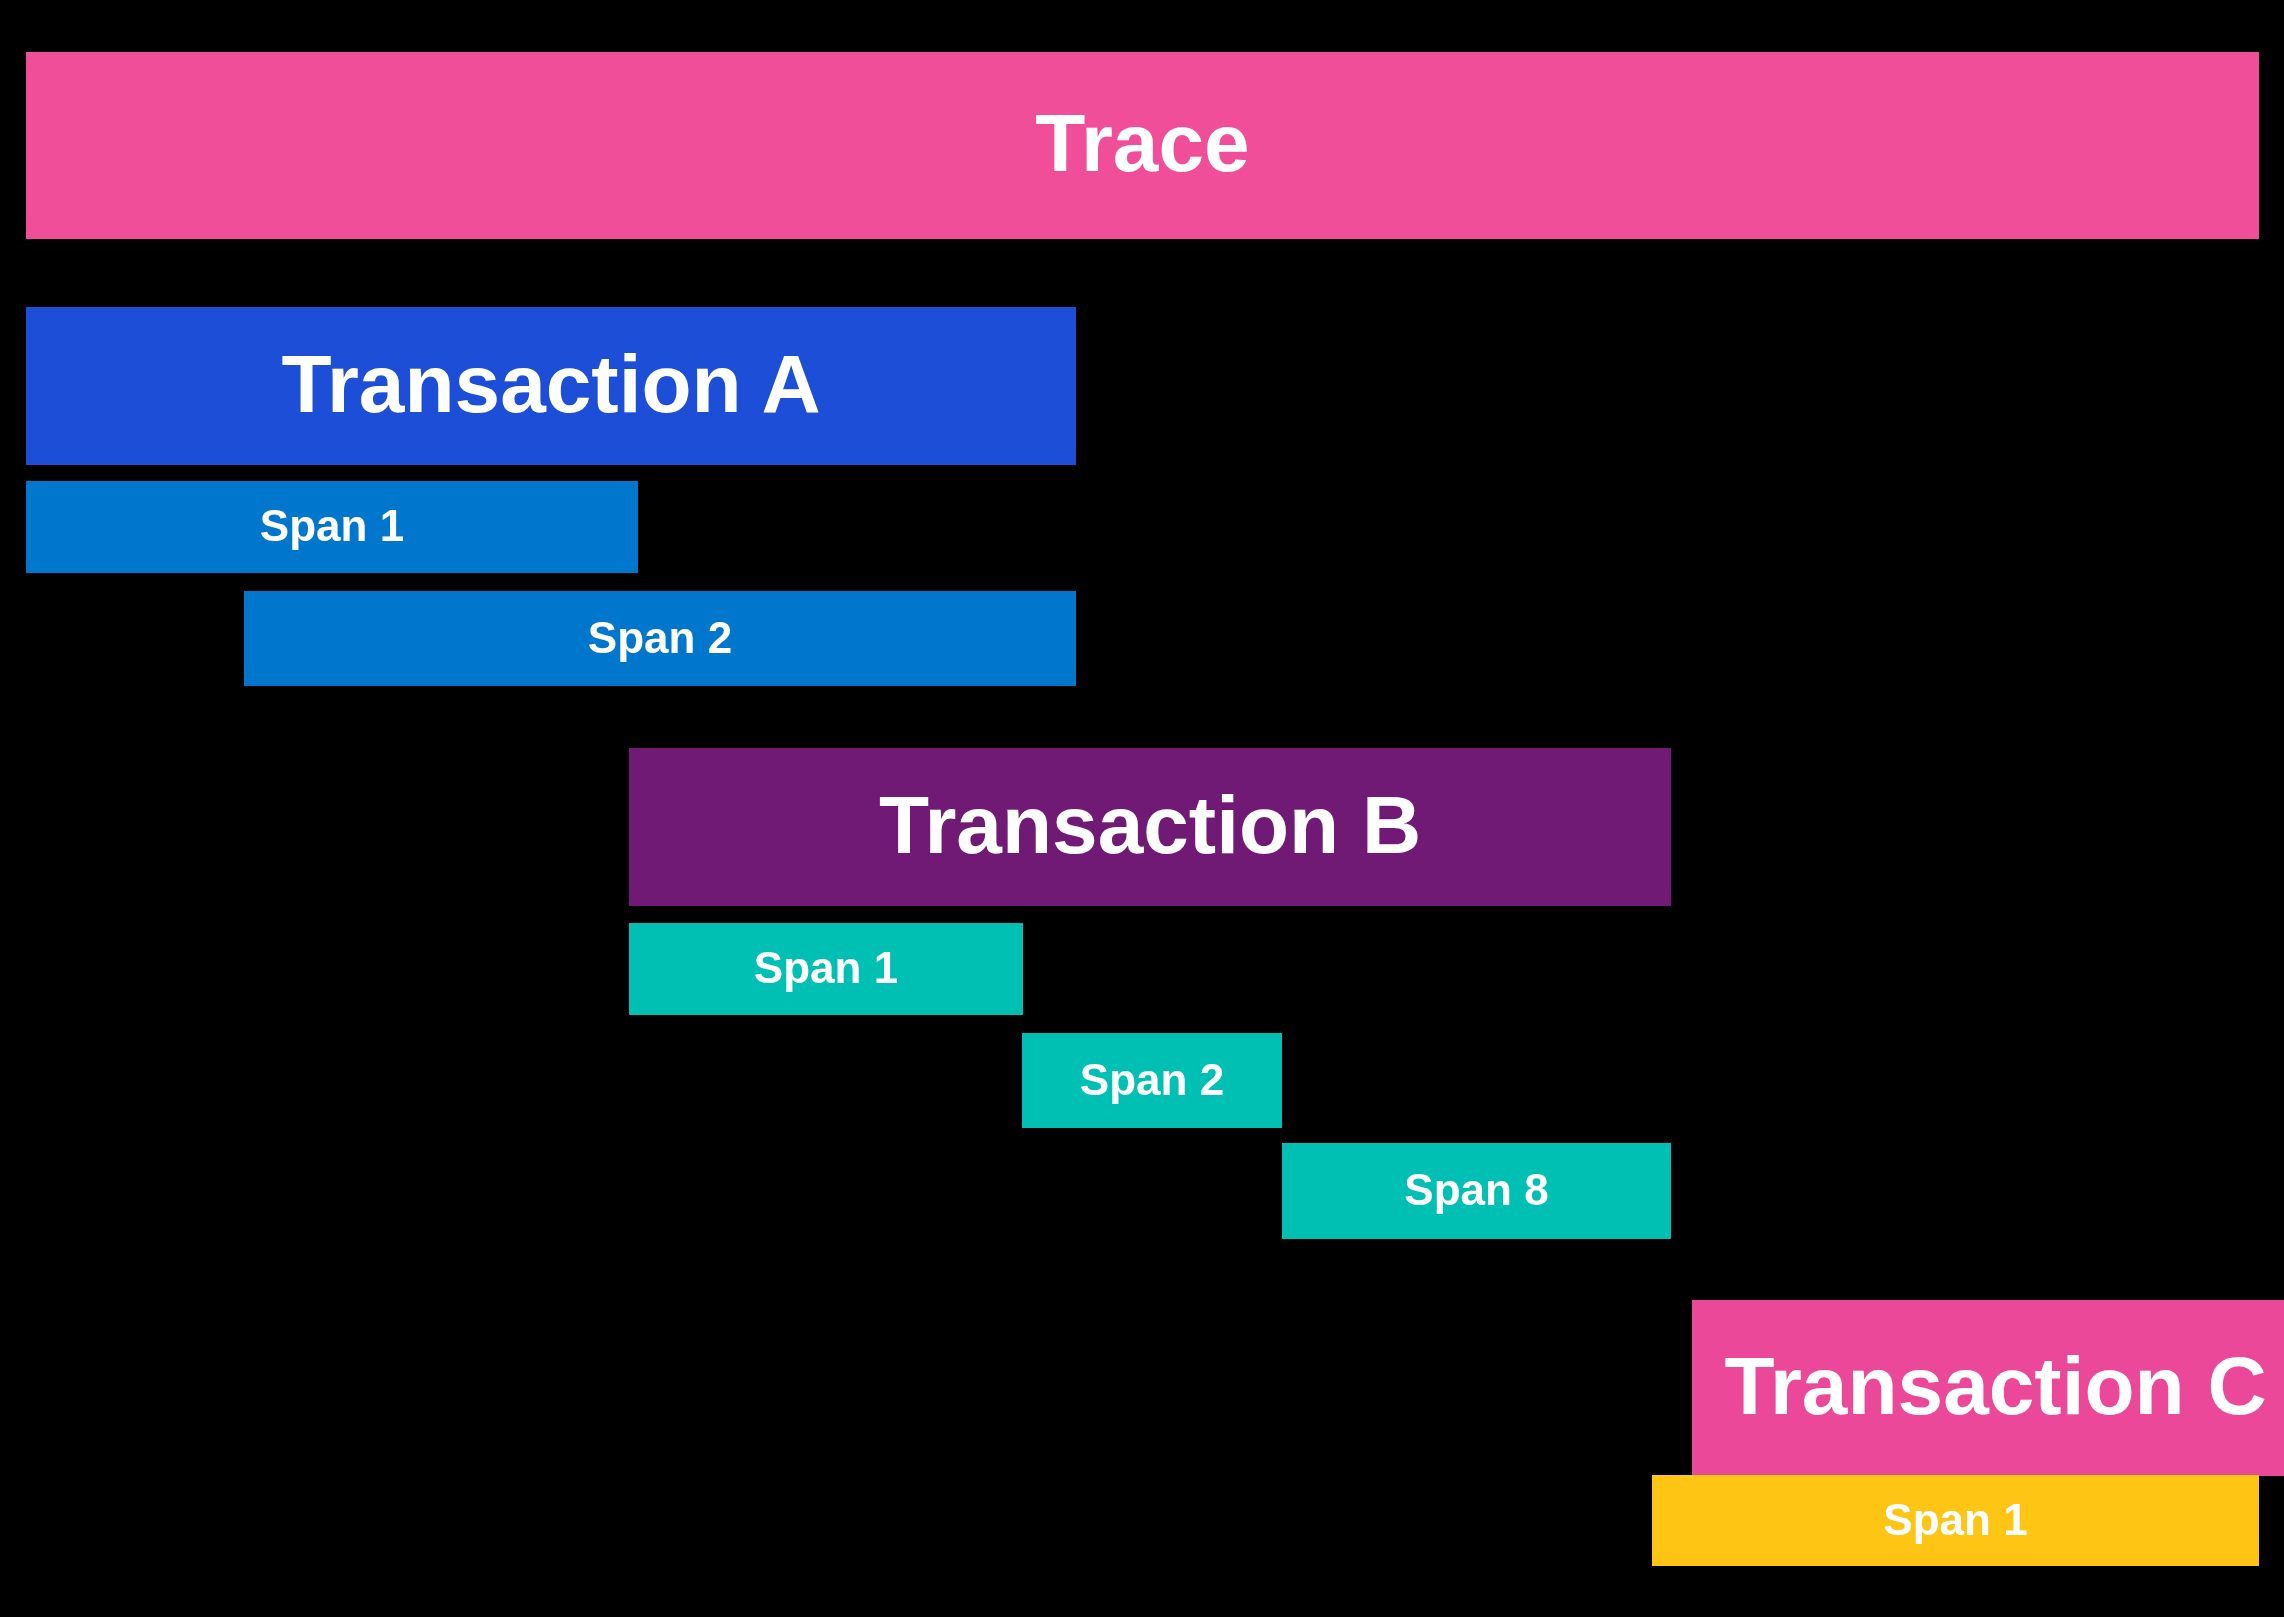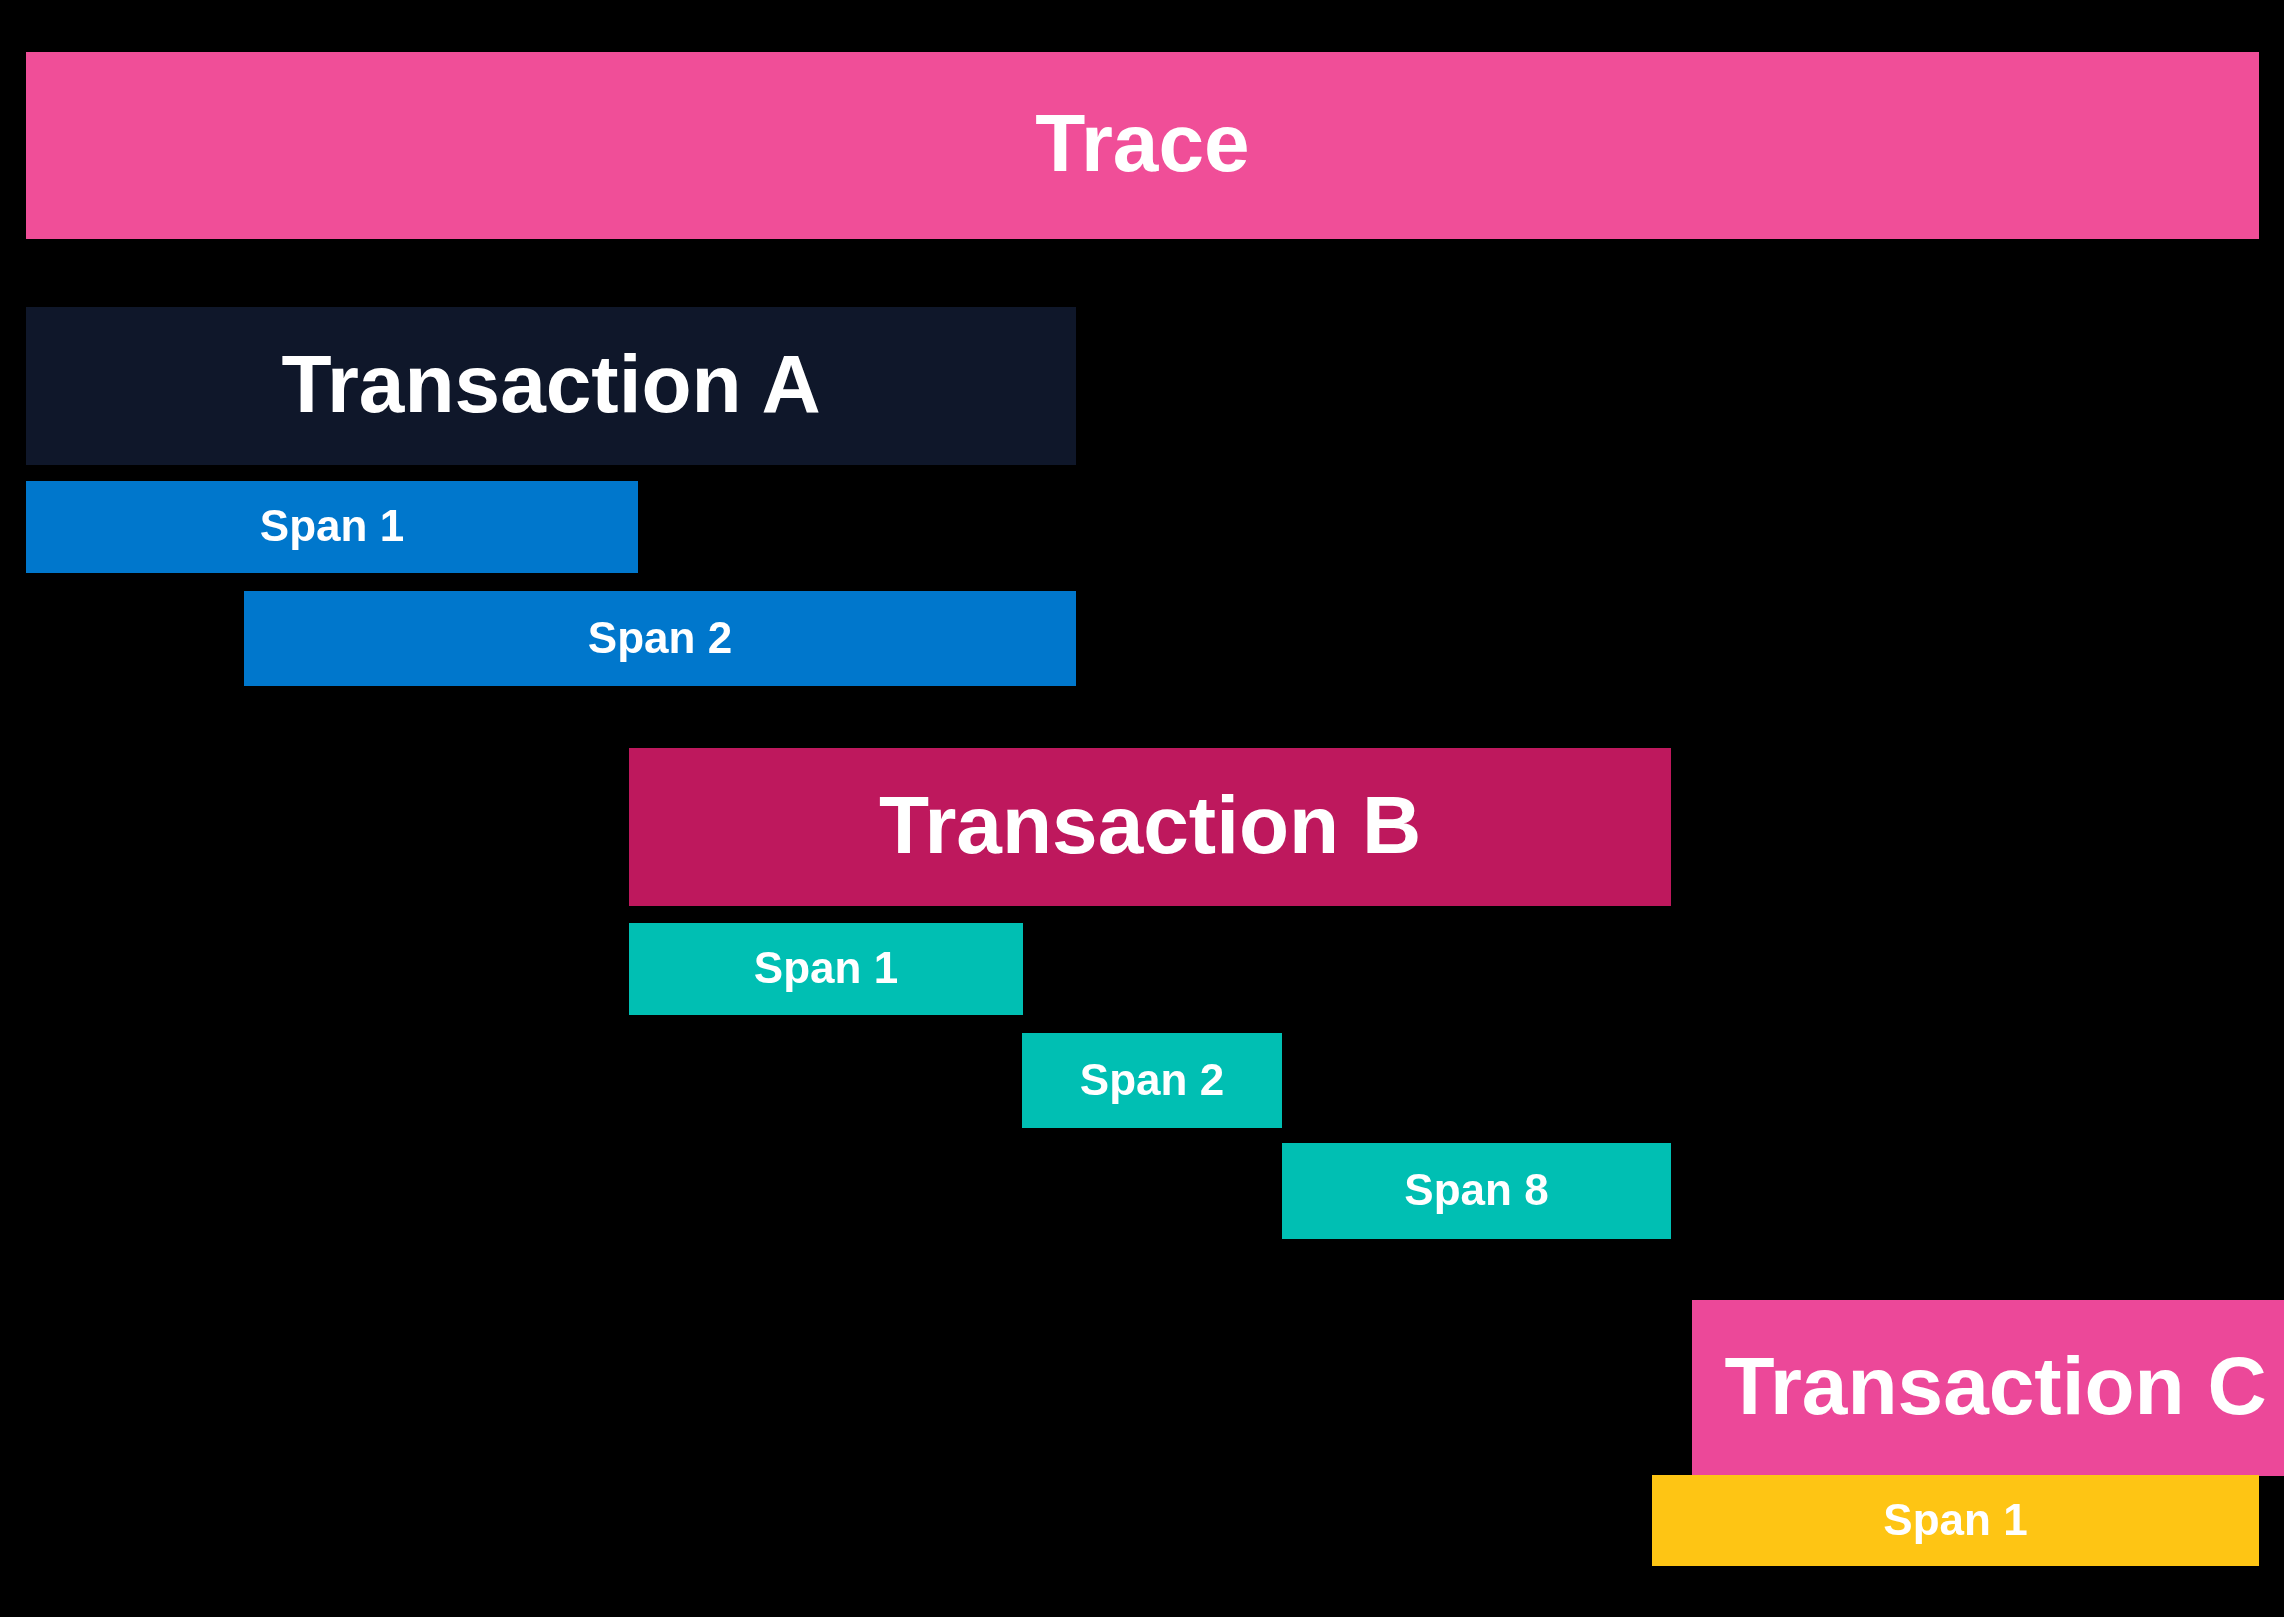--- a/index.html
+++ b/index.html
@@ -35,33 +35,33 @@
 </style>
 </head>
 <body>
 
 <div class="canvas" style="width: 2284px; height: 1618px; background: rgb(0, 0, 0); color: rgb(255, 255, 255); font-weight: bold;">
 
   <div class="bar bar--heading" style="left: 26px; top: 52px; width: 2233px; height: 187px; background: rgb(240, 78, 152);">
     <span class="bar-label">Trace</span>
   </div>
 
-  <div class="bar bar--heading" style="left: 26px; top: 307px; width: 1050px; height: 158px; background: #0f172a;">
+  <div class="bar bar--heading" style="left: 26px; top: 307px; width: 1050px; height: 158px; background: #1d4ed8;">
     <span class="bar-label">Transaction A</span>
   </div>
 
   <div class="bar bar--span" style="left: 26px; top: 481px; width: 612px; height: 92px; background: rgb(0, 119, 204);">
     <span class="bar-label">Span 1</span>
   </div>
 
   <div class="bar bar--span" style="left: 244px; top: 591px; width: 832px; height: 95px; background: rgb(0, 119, 204);">
     <span class="bar-label">Span 2</span>
   </div>
 
-  <div class="bar bar--heading" style="left: 629px; top: 748px; width: 1042px; height: 158px; background: #be185d;">
+  <div class="bar bar--heading" style="left: 629px; top: 748px; width: 1042px; height: 158px; background: #701a75;">
     <span class="bar-label">Transaction B</span>
   </div>
 
   <div class="bar bar--span" style="left: 629px; top: 923px; width: 394px; height: 92px; background: rgb(0, 191, 179);">
     <span class="bar-label">Span 1</span>
   </div>
 
   <div class="bar bar--span" style="left: 1022px; top: 1033px; width: 260px; height: 95px; background: rgb(0, 191, 179);">
     <span class="bar-label">Span 2</span>
   </div>

